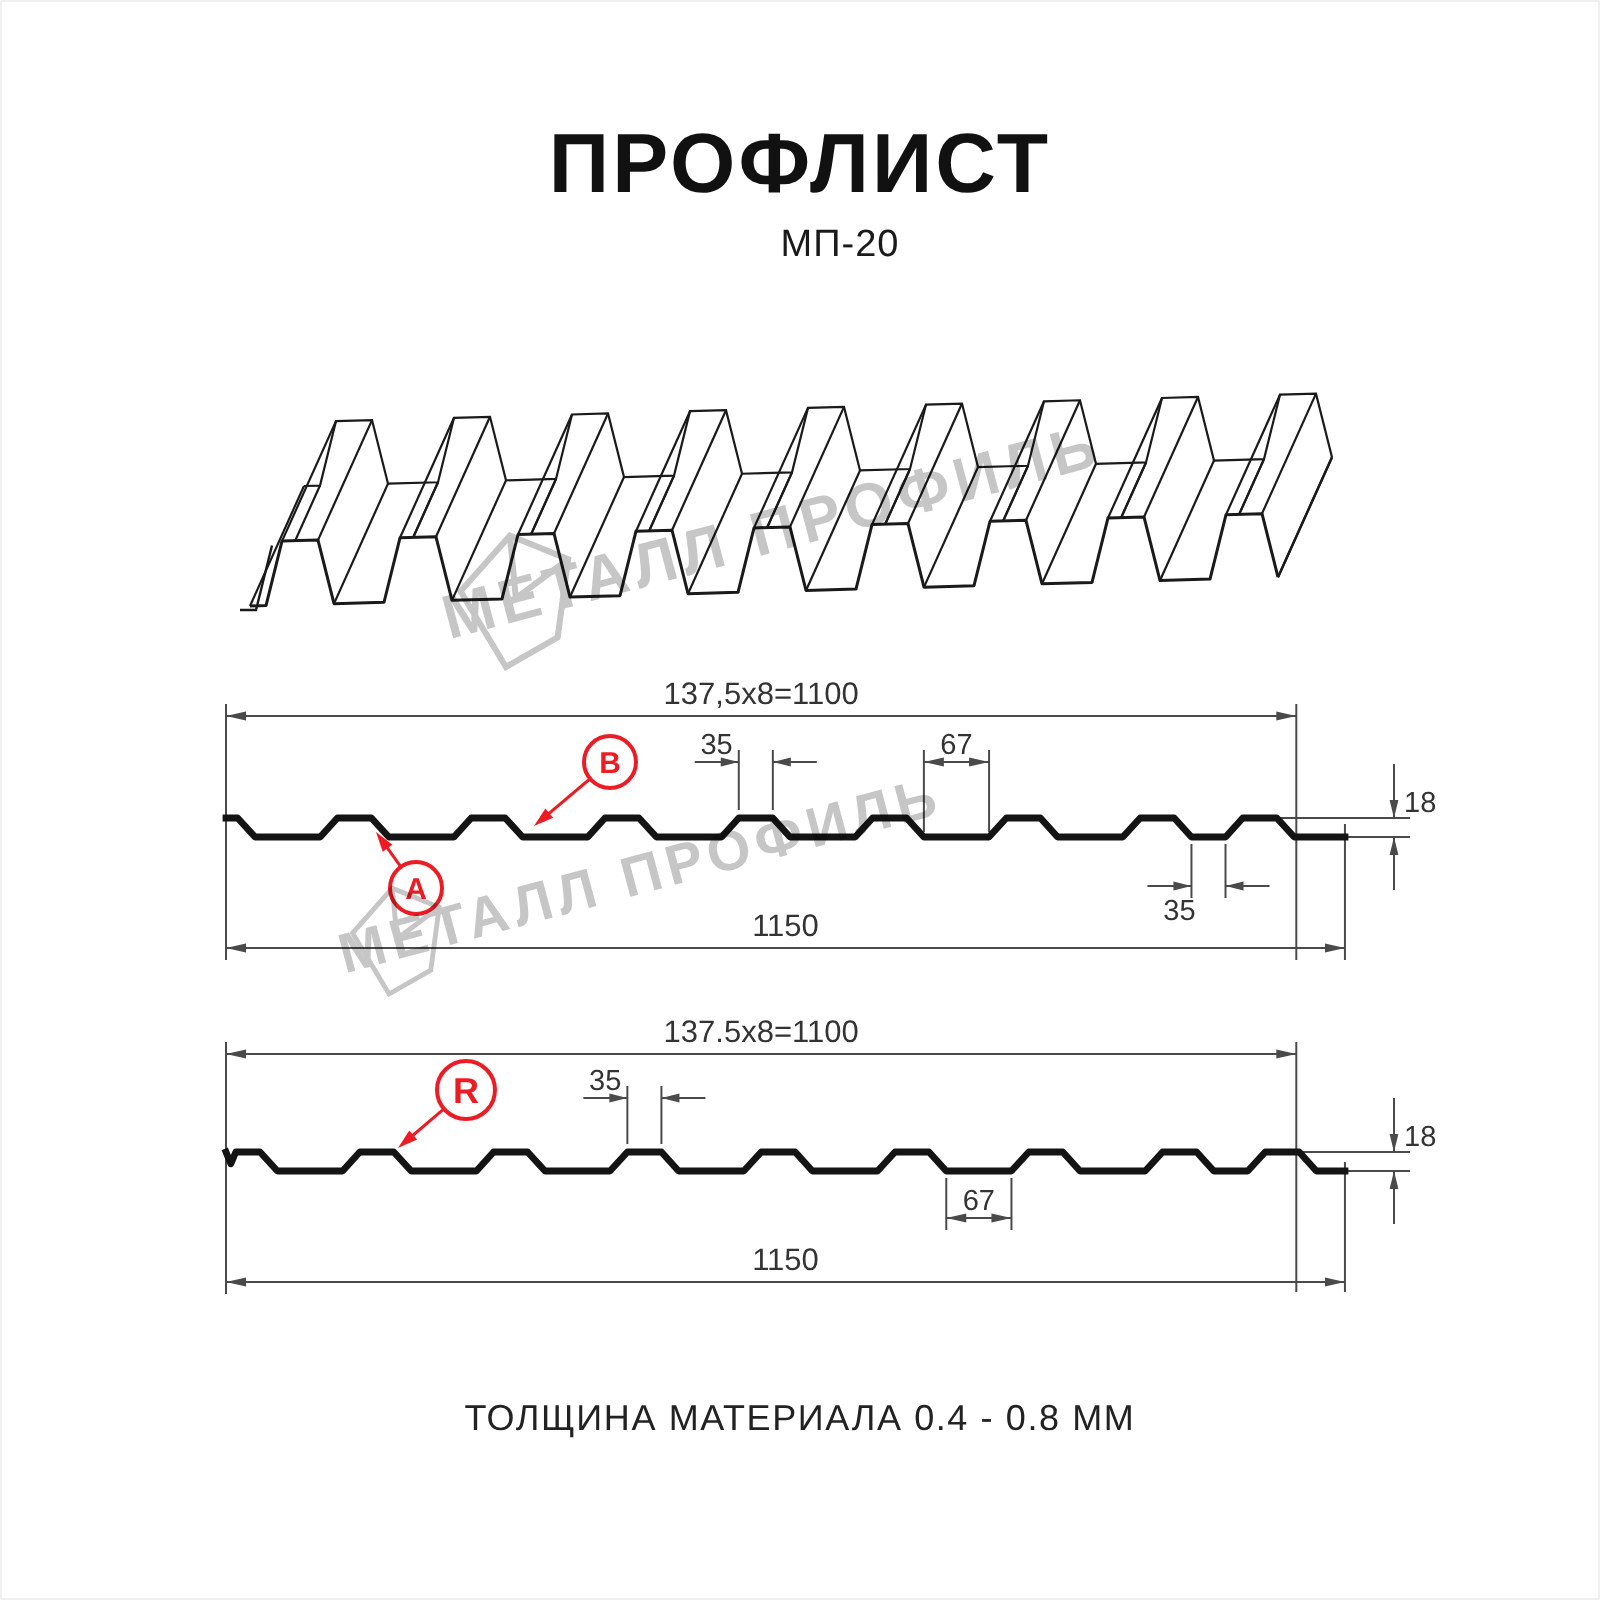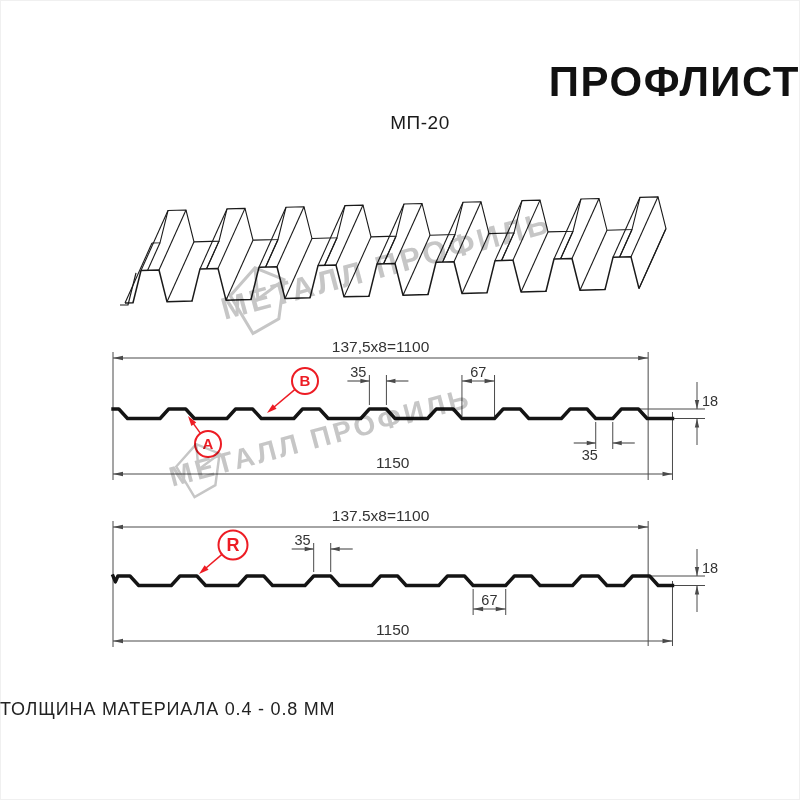--- a/index.html
+++ b/index.html
@@ -1,23 +1,23 @@
 <!DOCTYPE html>
 <html><head>
 <meta charset="utf-8">
 <style>
   html,body{margin:0;padding:0;background:#fff;}
   .page{position:relative;width:800px;height:800px;background:#fff;overflow:hidden;
         font-family:"Liberation Sans",sans-serif;}
   .frame{position:absolute;inset:0;border:1px solid #f0f0f0;pointer-events:none;}
-  .title{position:absolute;top:58px;left:0;width:800px;text-align:right;
+  .title{position:absolute;top:58px;left:0;width:800px;text-align:center;
          font-size:42px;font-weight:700;letter-spacing:1.5px;color:#111;}
   .subtitle{position:absolute;top:112px;left:0;width:800px;text-align:center;
          font-size:19px;font-weight:500;letter-spacing:.5px;color:#1a1a1a;margin-left:20px;}
-  .footer{position:absolute;top:699px;left:0;width:800px;text-align:left;
+  .footer{position:absolute;top:699px;left:0;width:800px;text-align:center;
          font-size:18px;font-weight:500;letter-spacing:.8px;color:#222;}
   svg{position:absolute;overflow:visible;}
   #sheet3d{left:115px;top:190px;z-index:2;}
   #diag1{left:58px;top:332px;z-index:2;}
   #diag2{left:58px;top:505px;z-index:2;}
   .wm{position:absolute;display:flex;align-items:center;gap:12px;
       transform:rotate(-15deg);transform-origin:0 50%;
       mix-blend-mode:multiply;z-index:6;pointer-events:none;}
   .wm-text{font-weight:700;color:#c6c6c6;letter-spacing:3px;white-space:nowrap;}
   .wm1{left:222px;top:292px;}

